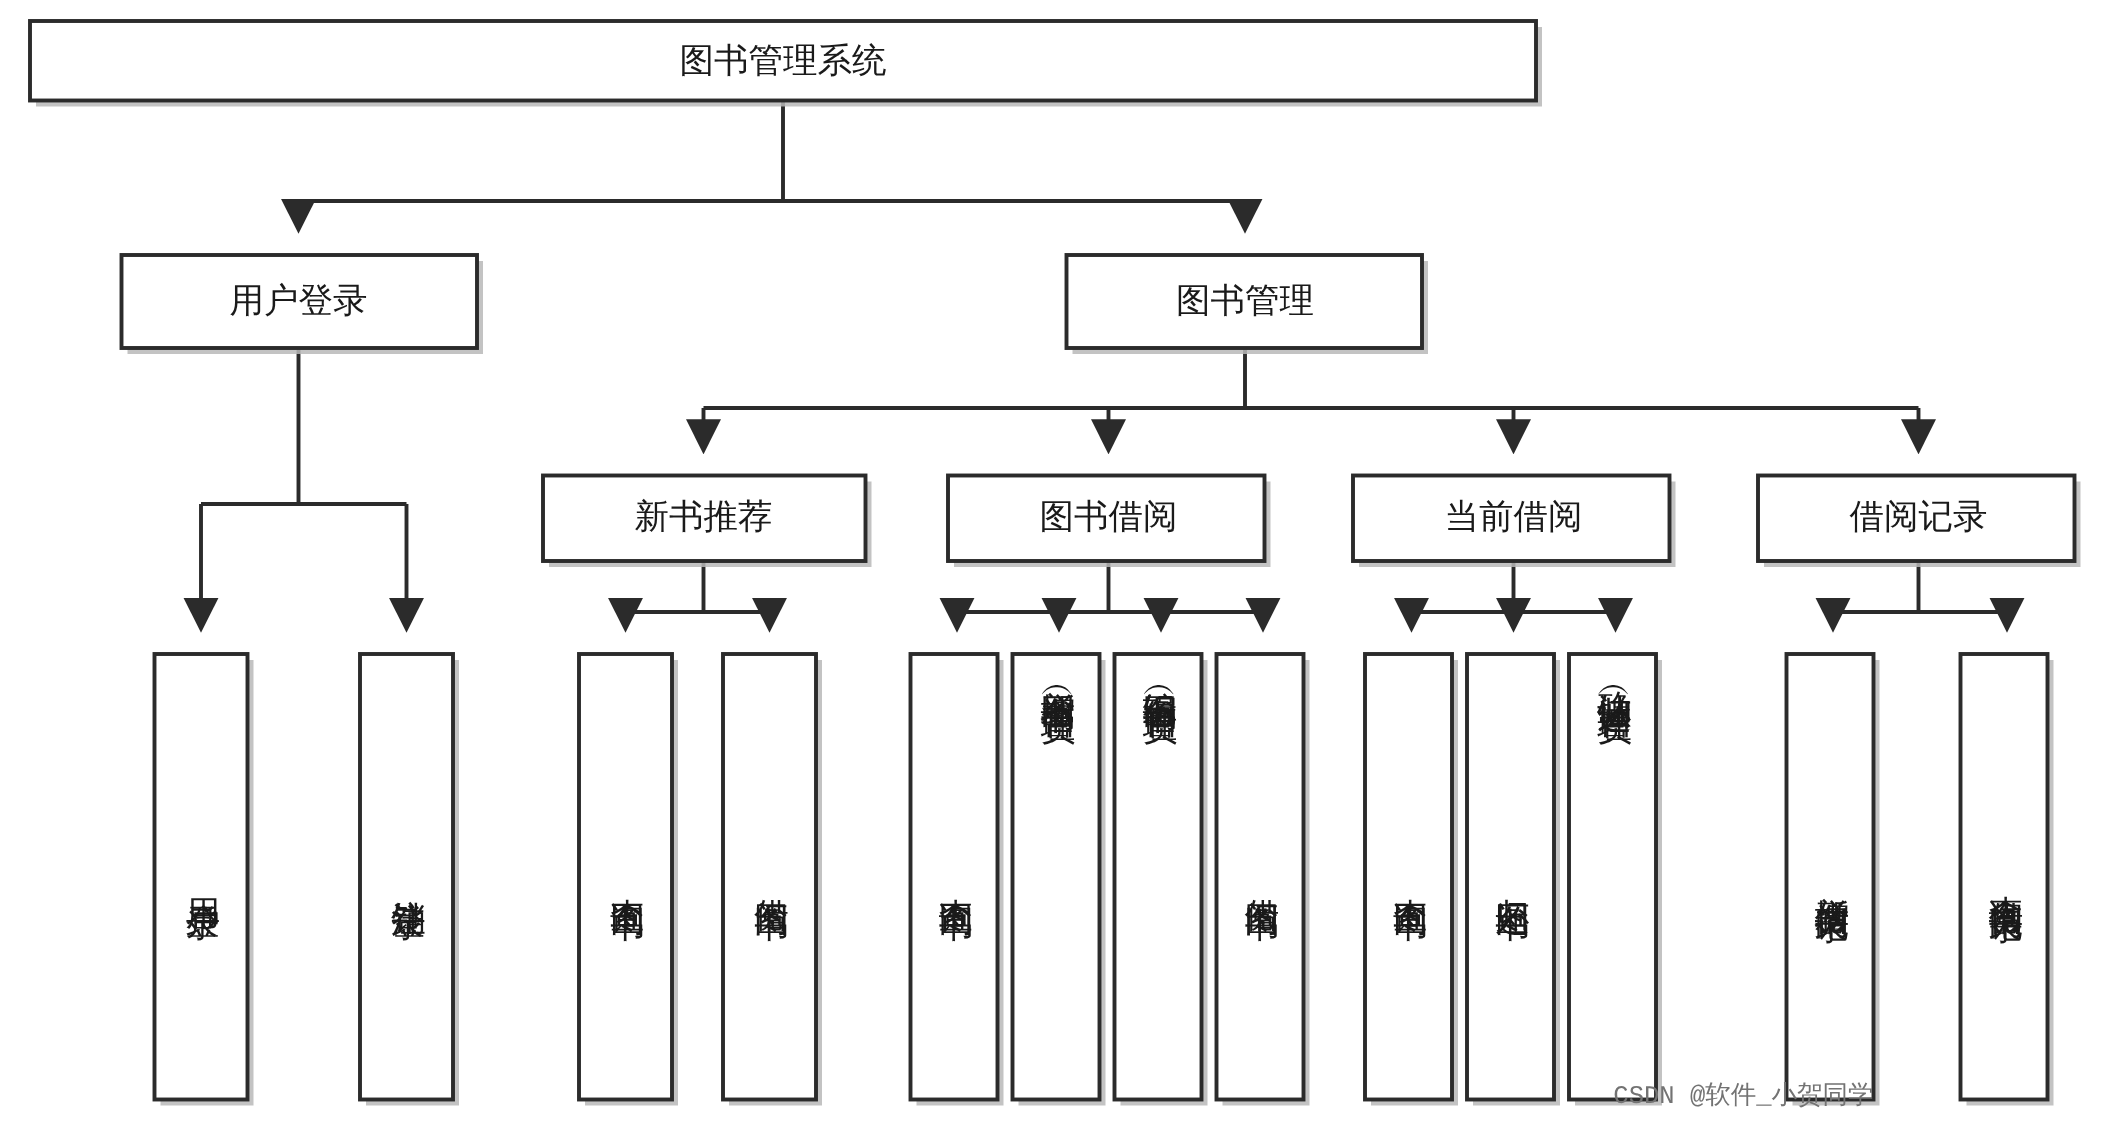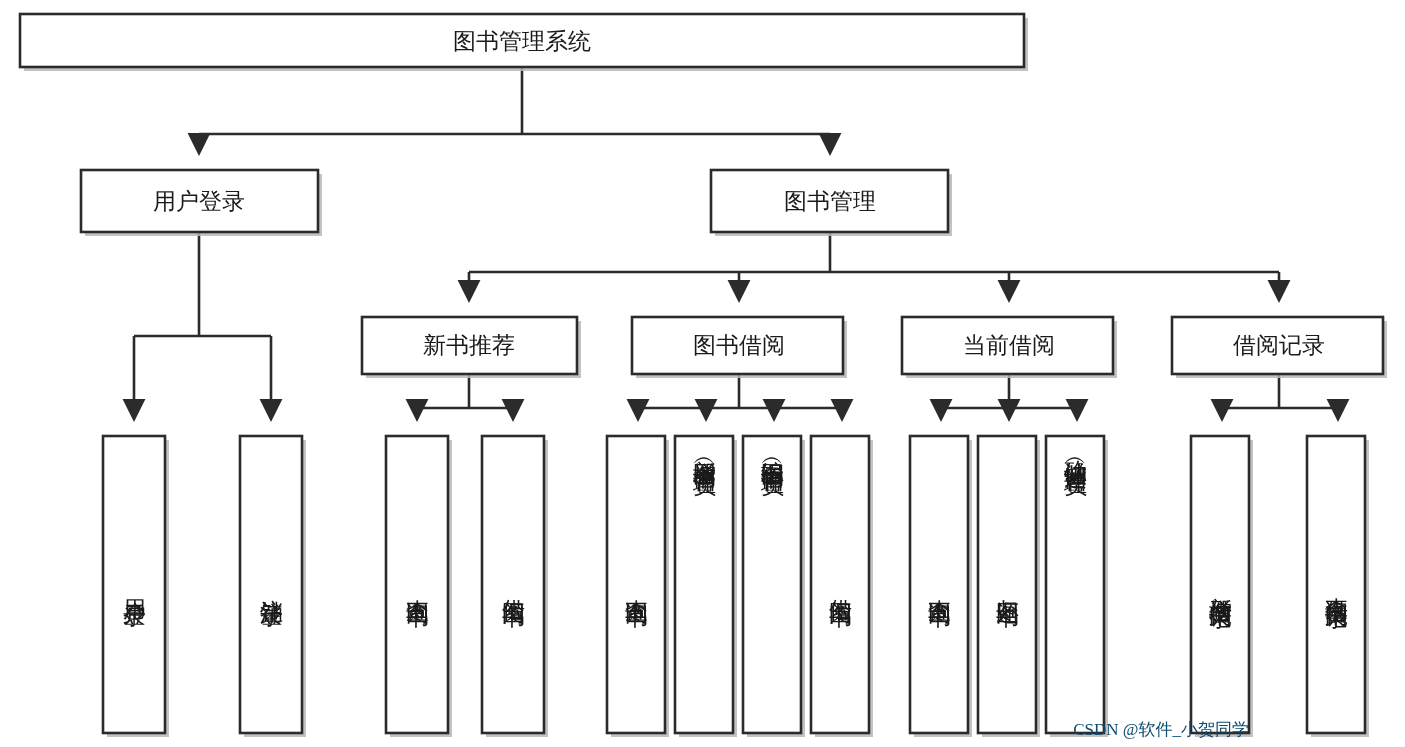--- a/index.html
+++ b/index.html
@@ -65,23 +65,23 @@
     font-size: 23px;
     color: #1a1a1a;
     line-height: 1.12;
     letter-spacing: 2px;
     white-space: nowrap;
   }
   .watermark {
     position: absolute;
     right: 10px;
     bottom: 6px;
-    font-family: Liberation Serif, serif;
+    font-family: Liberation Mono, monospace;
     font-size: 17px;
-    color: #0c4a6e;
+    color: #737373;
     white-space: nowrap;
     user-select: none;
   }
 </style>
 </head>
 <body>
 
 <div id="diagram-root">
 
   <svg class="diagram-svg" viewBox="0 0 1405 747">

